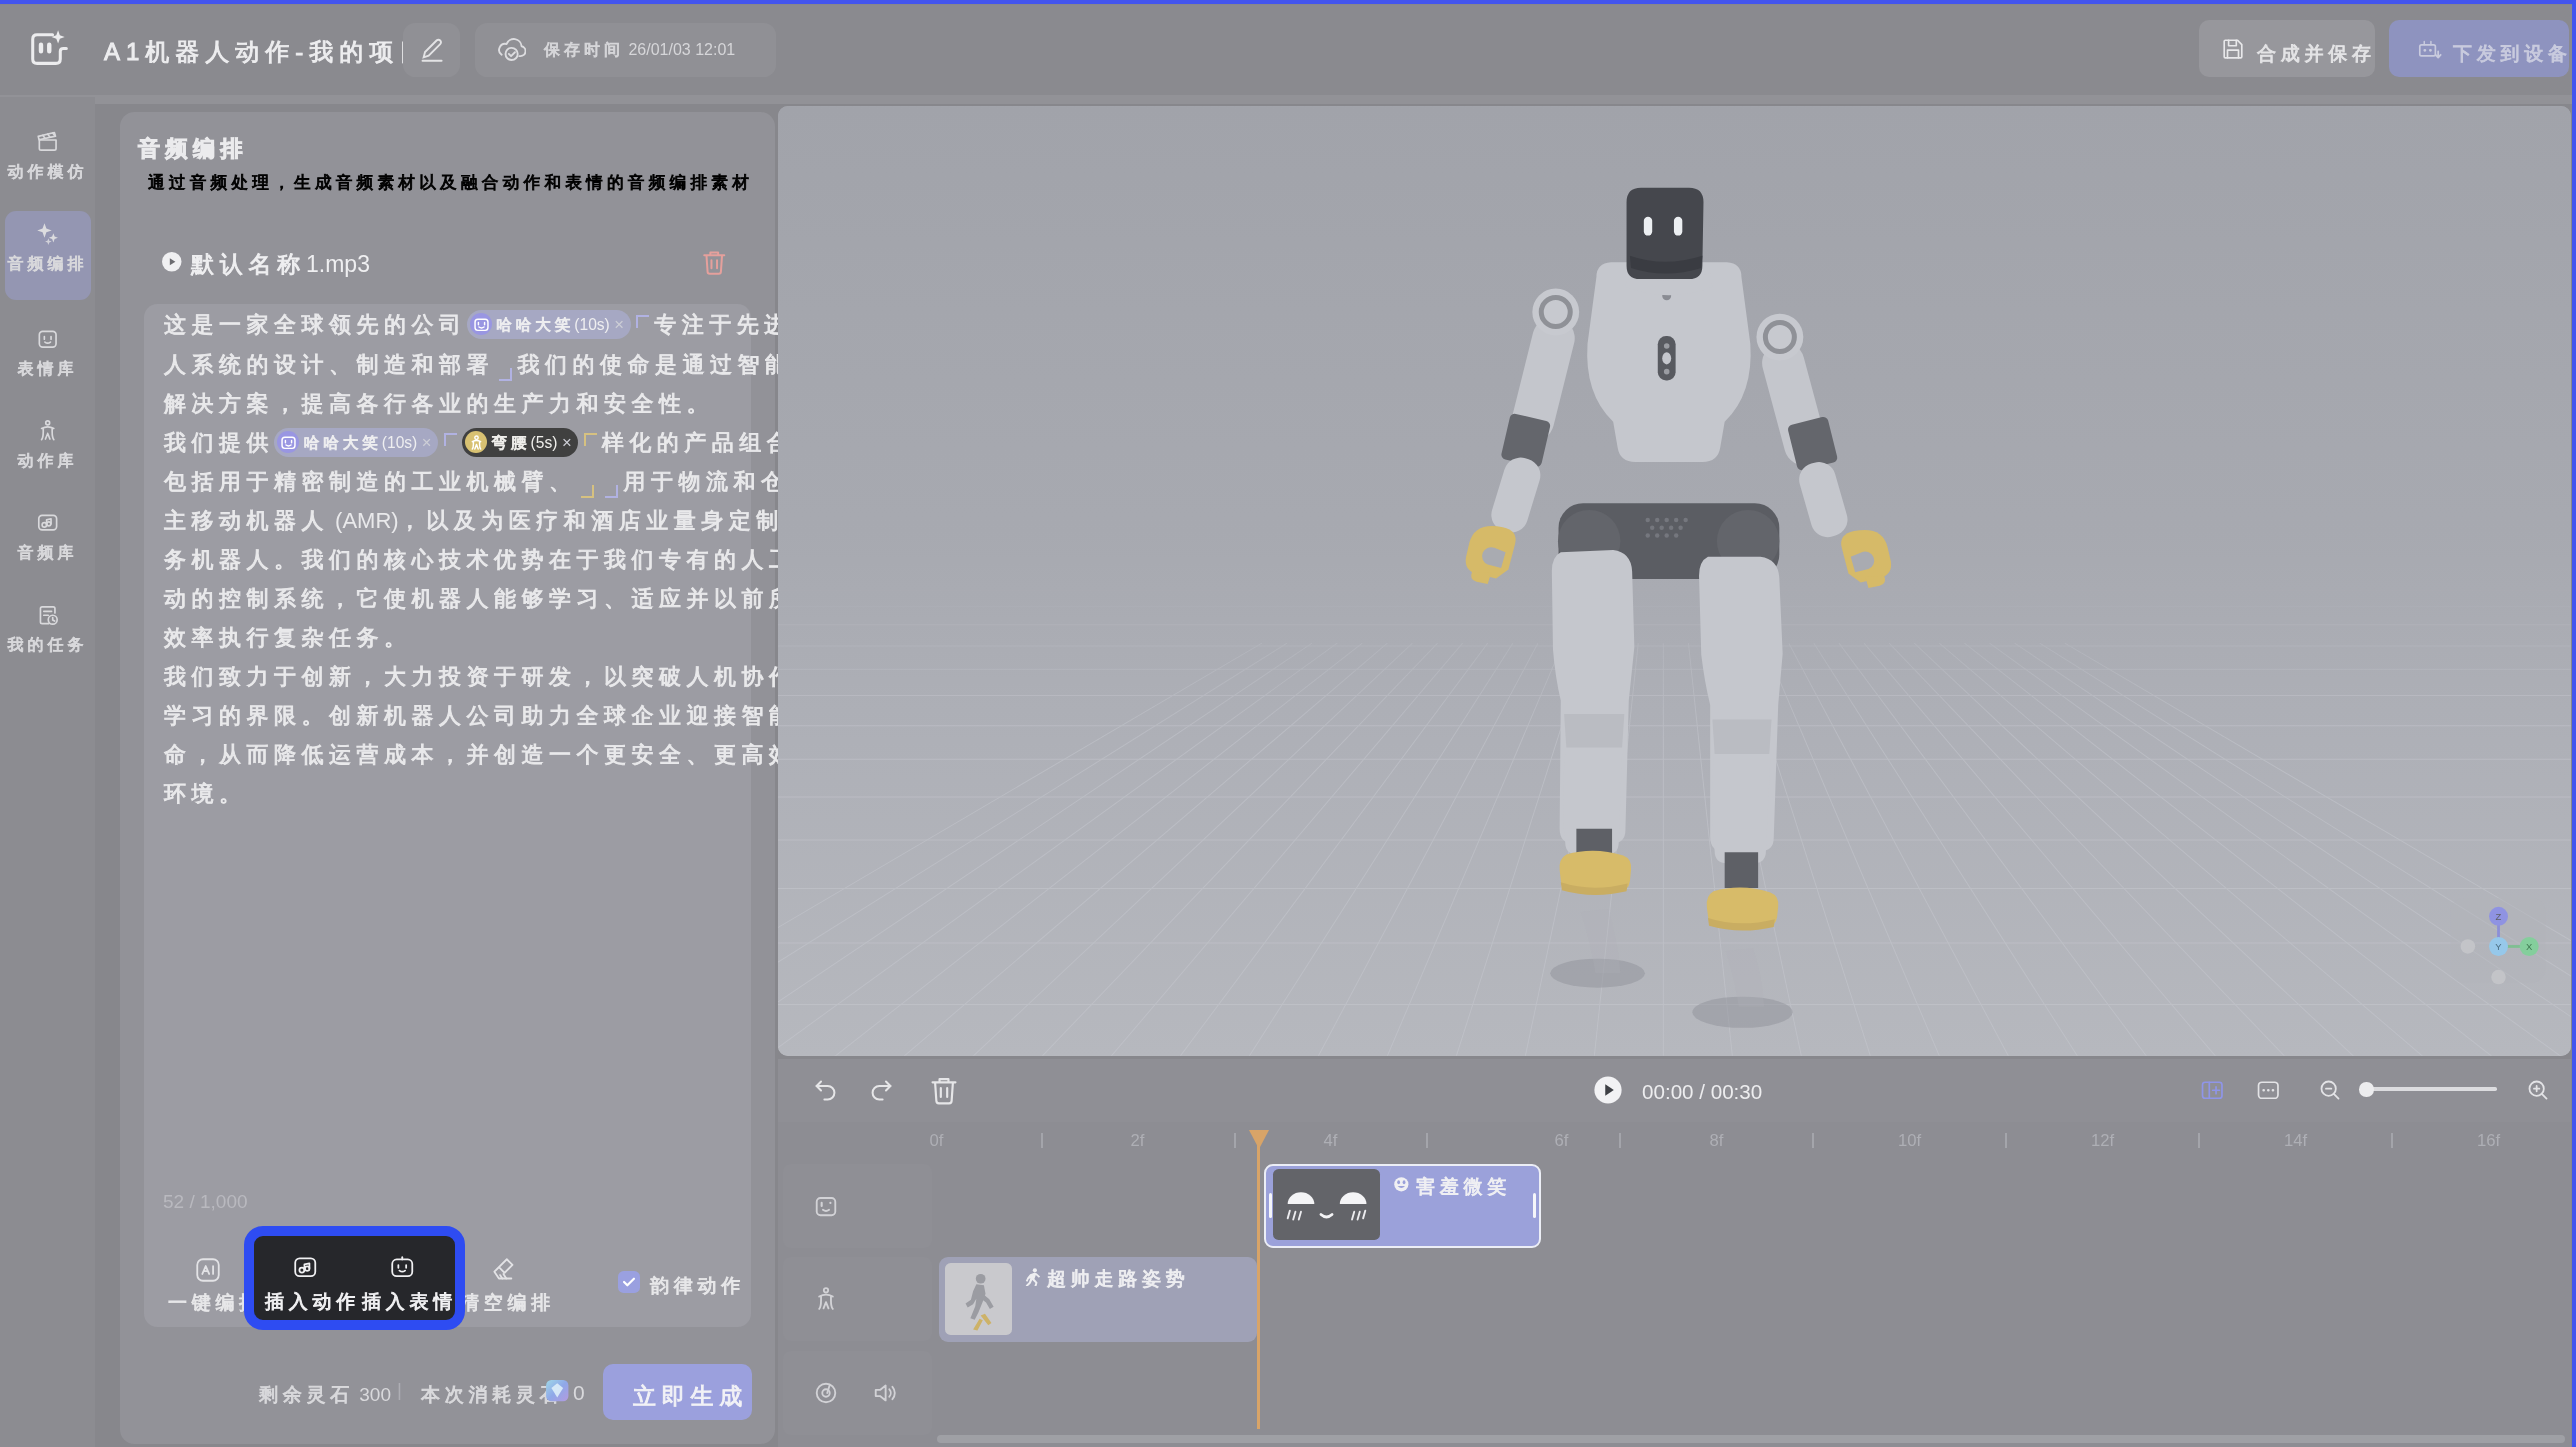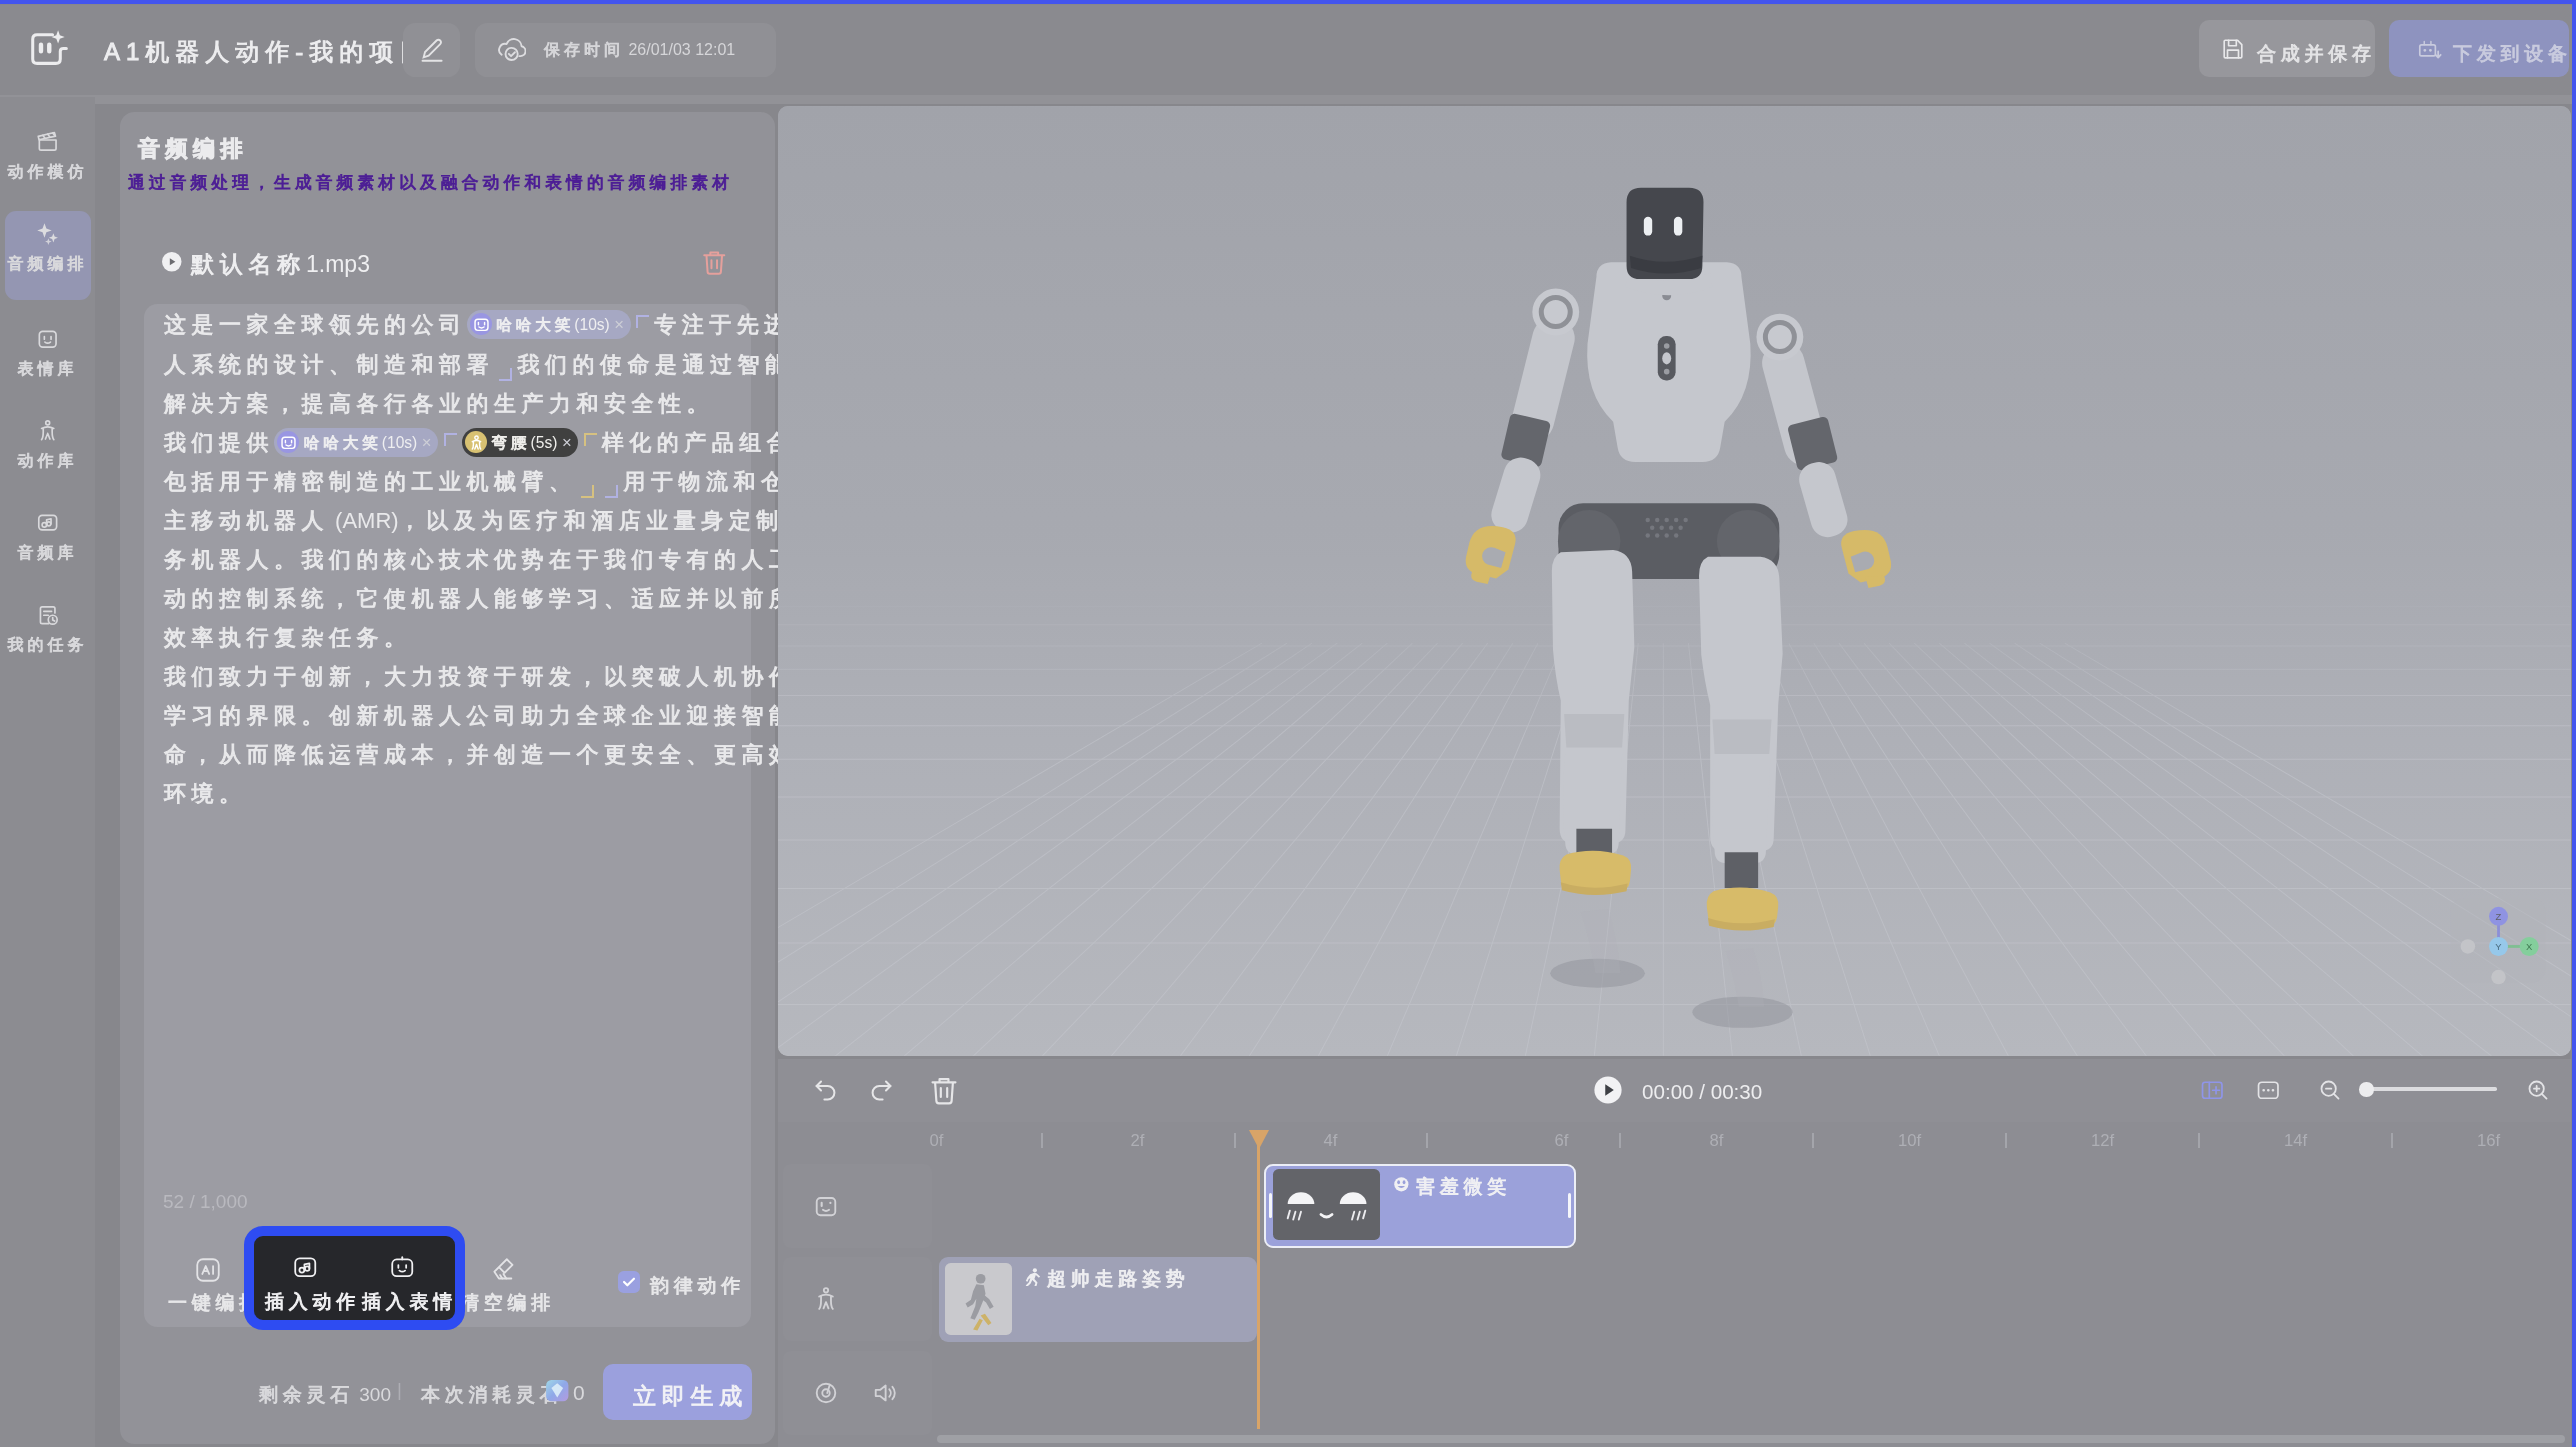--- a/index.html
+++ b/index.html
@@ -21,21 +21,21 @@
 #devBtn{left:2389px;top:15.6px;width:180px;height:57px;background:#8e93bf;border-radius:10px}
 #devTxt{position:absolute;left:2453px;top:36px;font-size:19px;color:#c9cbde}
 
 #sidebar{position:absolute;left:0;top:97px;width:95px;height:1350px;background:#8c8c91}
 .sbitem{position:absolute;left:0;width:95px;text-align:center;color:#d9d9dc;font-size:16px}
 .sbitem .lab{display:block;margin-top:4.5px}
 #sbSel{position:absolute;left:4.5px;top:114px;width:86px;height:89px;border-radius:11px;background:#9496b2}
 
 #card{position:absolute;left:120px;top:112px;width:655px;height:1332px;border-radius:14.5px;background:#929298}
 #cardH{position:absolute;left:18px;top:22px;font-size:22px;font-weight:bold;color:#ebebed}
-#cardSub{position:absolute;left:8px;top:59px;font-size:16.7px;color:#4c1d95}
+#cardSub{position:absolute;left:28px;top:59px;font-size:16.7px;color:#000000}
 #mp3Name{position:absolute;left:71px;top:137px;font-size:23px;color:#efeff1}
 #tarea{position:absolute;left:24px;top:192px;width:607px;height:1023px;border-radius:13.4px;background:#9c9ca3}
 .tl{position:absolute;left:44px;font-size:22px;color:#e9e9eb;white-space:nowrap;height:39px;line-height:39px}
 .pill{display:inline-block;height:29.6px;border-radius:15px;vertical-align:middle;position:relative;top:-1.7px;font-size:15.6px;line-height:29.6px;white-space:nowrap;padding:0 6.7px 0 3.3px}
 .pill .av{display:inline-block;width:22px;height:22px;border-radius:50%;vertical-align:-6.1px;margin-right:4.5px;position:relative}
 .pillP{background:#a6a8c3;color:#eeeef0}
 .pillP .av{background:#9996e2}
 .pillY{background:#404040;color:#f0efec}
 .pillY .av{background:#d8c172}
 .px{color:#cdced6;margin-left:4.5px;font-size:16.7px}
@@ -61,21 +61,21 @@
 
 #tlp{position:absolute;left:778px;top:1059px;width:1793px;height:388px;background:#8d8d93}
 #tltoolbar{position:absolute;left:0px;top:0px;width:1793px;height:63px;background:#8f8f95}
 #tltime{position:absolute;left:864px;top:21px;font-size:20.6px;color:#ededef}
 .tbox{position:absolute;left:5px;width:149px;border-radius:7.8px;background:#8f8f95}
 #ruler{position:absolute;left:0;top:63px;width:1793px;height:33px}
 .rlab{position:absolute;top:9px;font-size:16.7px;color:#aeafb5}
 .rtick{position:absolute;top:11px;width:1.7px;height:14.5px;background:#a4a5ab}
 #scrollbar{position:absolute;left:159px;top:376px;width:1628px;height:7.8px;border-radius:3.9px;background:#9fa0a5}
 
-#clipE{position:absolute;left:486px;top:105px;width:312px;height:84px;border-radius:9px;background:#9ba1da;border:2.8px solid #eceef6}
+#clipE{position:absolute;left:486px;top:105px;width:277px;height:84px;border-radius:9px;background:#9ba1da;border:2.8px solid #eceef6}
 #clipEthumb{position:absolute;left:7.2px;top:3.3px;width:107px;height:71px;border-radius:5.6px;background:#636469}
 #clipElab{position:absolute;left:150px;top:7.8px;font-size:19px;color:#f0f0f3}
 #clipA{position:absolute;left:161px;top:198px;width:318px;height:85px;border-radius:9px;background:#9fa1b6}
 #clipAthumb{position:absolute;left:6.1px;top:6.1px;width:67px;height:72px;border-radius:5.6px;background:#c9c9cd}
 #clipAlab{position:absolute;left:108px;top:9px;font-size:19px;color:#eeeef1}
 #playhead{position:absolute;left:479px;top:71px;width:2.8px;height:299px;background:#d8a468;z-index:5}
 #playheadTri{position:absolute;left:471px;top:71px;width:0;height:0;border-left:10px solid transparent;border-right:10px solid transparent;border-top:19px solid #d8a468;z-index:5}
 </style></head>
 <body>
 <div id="page">

